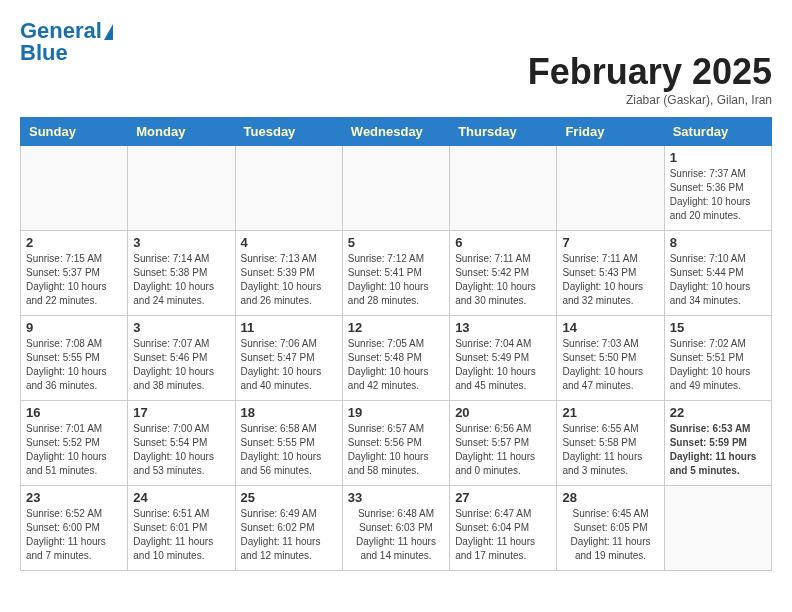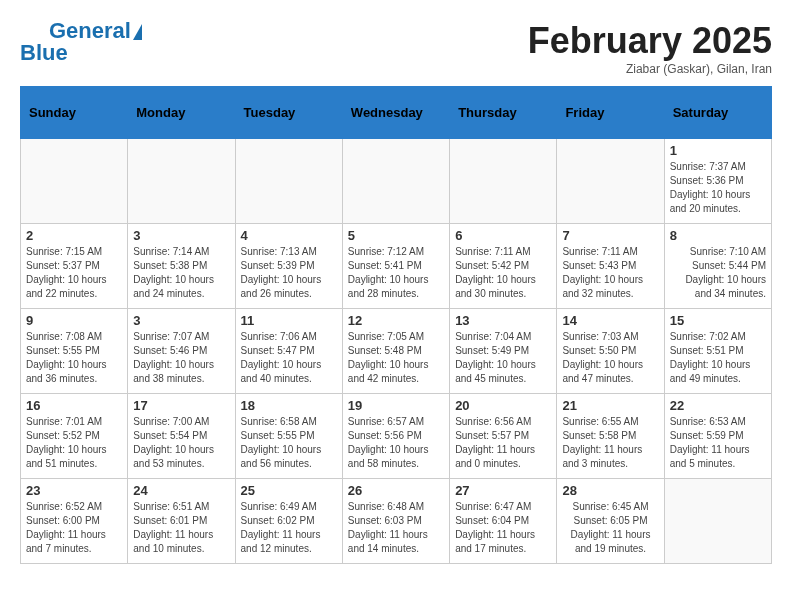--- a/index.html
+++ b/index.html
@@ -20,35 +20,36 @@
       display: flex;
       align-items: center;
     }
     .title-block {
       text-align: right;
     }
     .cal-title {
       font-size: 36px;
       font-weight: bold;
       color: #222;
+      margin-top: 31px;
     }
     .cal-subtitle {
       font-size: 12px;
       color: #555;
     }
     .calendar {
       width: 100%;
       border-collapse: collapse;
       border: 1px solid #ccc;
     }
     .calendar th {
       background-color: #2a7dc9;
-      color: #000000;
+      color: #fef9c3;
       text-align: left;
-      padding: 18px 8px;
+      padding: 6px 8px;
       font-size: 13px;
       border: 1px solid #2a7dc9;
     }
     .calendar td {
       vertical-align: top;
       border: 1px solid #ccc;
       padding: 4px 5px;
       width: calc(100% / 7);
       min-height: 80px;
       font-size: 10.5px;
@@ -71,21 +72,21 @@
     tr.week-row td {
       height: 85px;
     }
   </style>
 </head>
 <body>
 
 <div class="header">
   <div class="logo">
     <div>
-      <div style="display:flex;align-items:flex-end;margin-left:29px;">
+      <div style="display:flex;align-items:flex-end;">
         <span style="font-size:22px;font-weight:bold;color:#333;line-height:1;">
           <span style="color:#1a6faf;">General</span>
         </span>
         <div style="width:0;height:0;border-left:9px solid transparent;border-bottom:16px solid #1a6faf;margin-left:2px;margin-bottom:2px;"></div>
       </div>
       <div style="font-size:22px;font-weight:bold;color:#1a6faf;line-height:1;">Blue</div>
     </div>
   </div>
   <div class="title-block">
     <div class="cal-title">February 2025</div>
@@ -152,21 +153,21 @@
 Daylight: 10 hours and 30 minutes.</div>
         </td>
         <td>
           <span class="day-num">7</span>
           <div class="day-info" style="white-space: pre-line;">Sunrise: 7:11 AM
 Sunset: 5:43 PM
 Daylight: 10 hours and 32 minutes.</div>
         </td>
         <td>
           <span class="day-num">8</span>
-          <div class="day-info" style="white-space: pre-line; text-align: right;">Sunrise: 7:10 AM
+          <div class="day-info" style="white-space: pre-line;">Sunrise: 7:10 AM
 Sunset: 5:44 PM
 Daylight: 10 hours and 34 minutes.</div>
         </td>
       </tr>
       <tr class="week-row">
         <td>
           <span class="day-num">9</span>
           <div class="day-info" style="white-space: pre-line;">Sunrise: 7:08 AM
 Sunset: 5:55 PM
 Daylight: 10 hours and 36 minutes.</div>
@@ -240,21 +241,21 @@
 Daylight: 11 hours and 0 minutes.</div>
         </td>
         <td>
           <span class="day-num">21</span>
           <div class="day-info" style="white-space: pre-line;">Sunrise: 6:55 AM
 Sunset: 5:58 PM
 Daylight: 11 hours and 3 minutes.</div>
         </td>
         <td>
           <span class="day-num">22</span>
-          <div class="day-info" style="white-space: pre-line;">Sunrise: 6:53 AM
+          <div class="day-info" style="white-space: pre-line; font-weight: bold;">Sunrise: 6:53 AM
 Sunset: 5:59 PM
 Daylight: 11 hours and 5 minutes.</div>
         </td>
       </tr>
       <tr class="week-row">
         <td>
           <span class="day-num">23</span>
           <div class="day-info" style="white-space: pre-line;">Sunrise: 6:52 AM
 Sunset: 6:00 PM
 Daylight: 11 hours and 7 minutes.</div>
@@ -265,22 +266,22 @@
 Sunset: 6:01 PM
 Daylight: 11 hours and 10 minutes.</div>
         </td>
         <td>
           <span class="day-num">25</span>
           <div class="day-info" style="white-space: pre-line;">Sunrise: 6:49 AM
 Sunset: 6:02 PM
 Daylight: 11 hours and 12 minutes.</div>
         </td>
         <td>
-          <span class="day-num">26</span>
-          <div class="day-info" style="white-space: pre-line;">Sunrise: 6:48 AM
+          <span class="day-num">33</span>
+          <div class="day-info" style="white-space: pre-line; text-align: center;">Sunrise: 6:48 AM
 Sunset: 6:03 PM
 Daylight: 11 hours and 14 minutes.</div>
         </td>
         <td>
           <span class="day-num">27</span>
           <div class="day-info" style="white-space: pre-line;">Sunrise: 6:47 AM
 Sunset: 6:04 PM
 Daylight: 11 hours and 17 minutes.</div>
         </td>
         <td>

